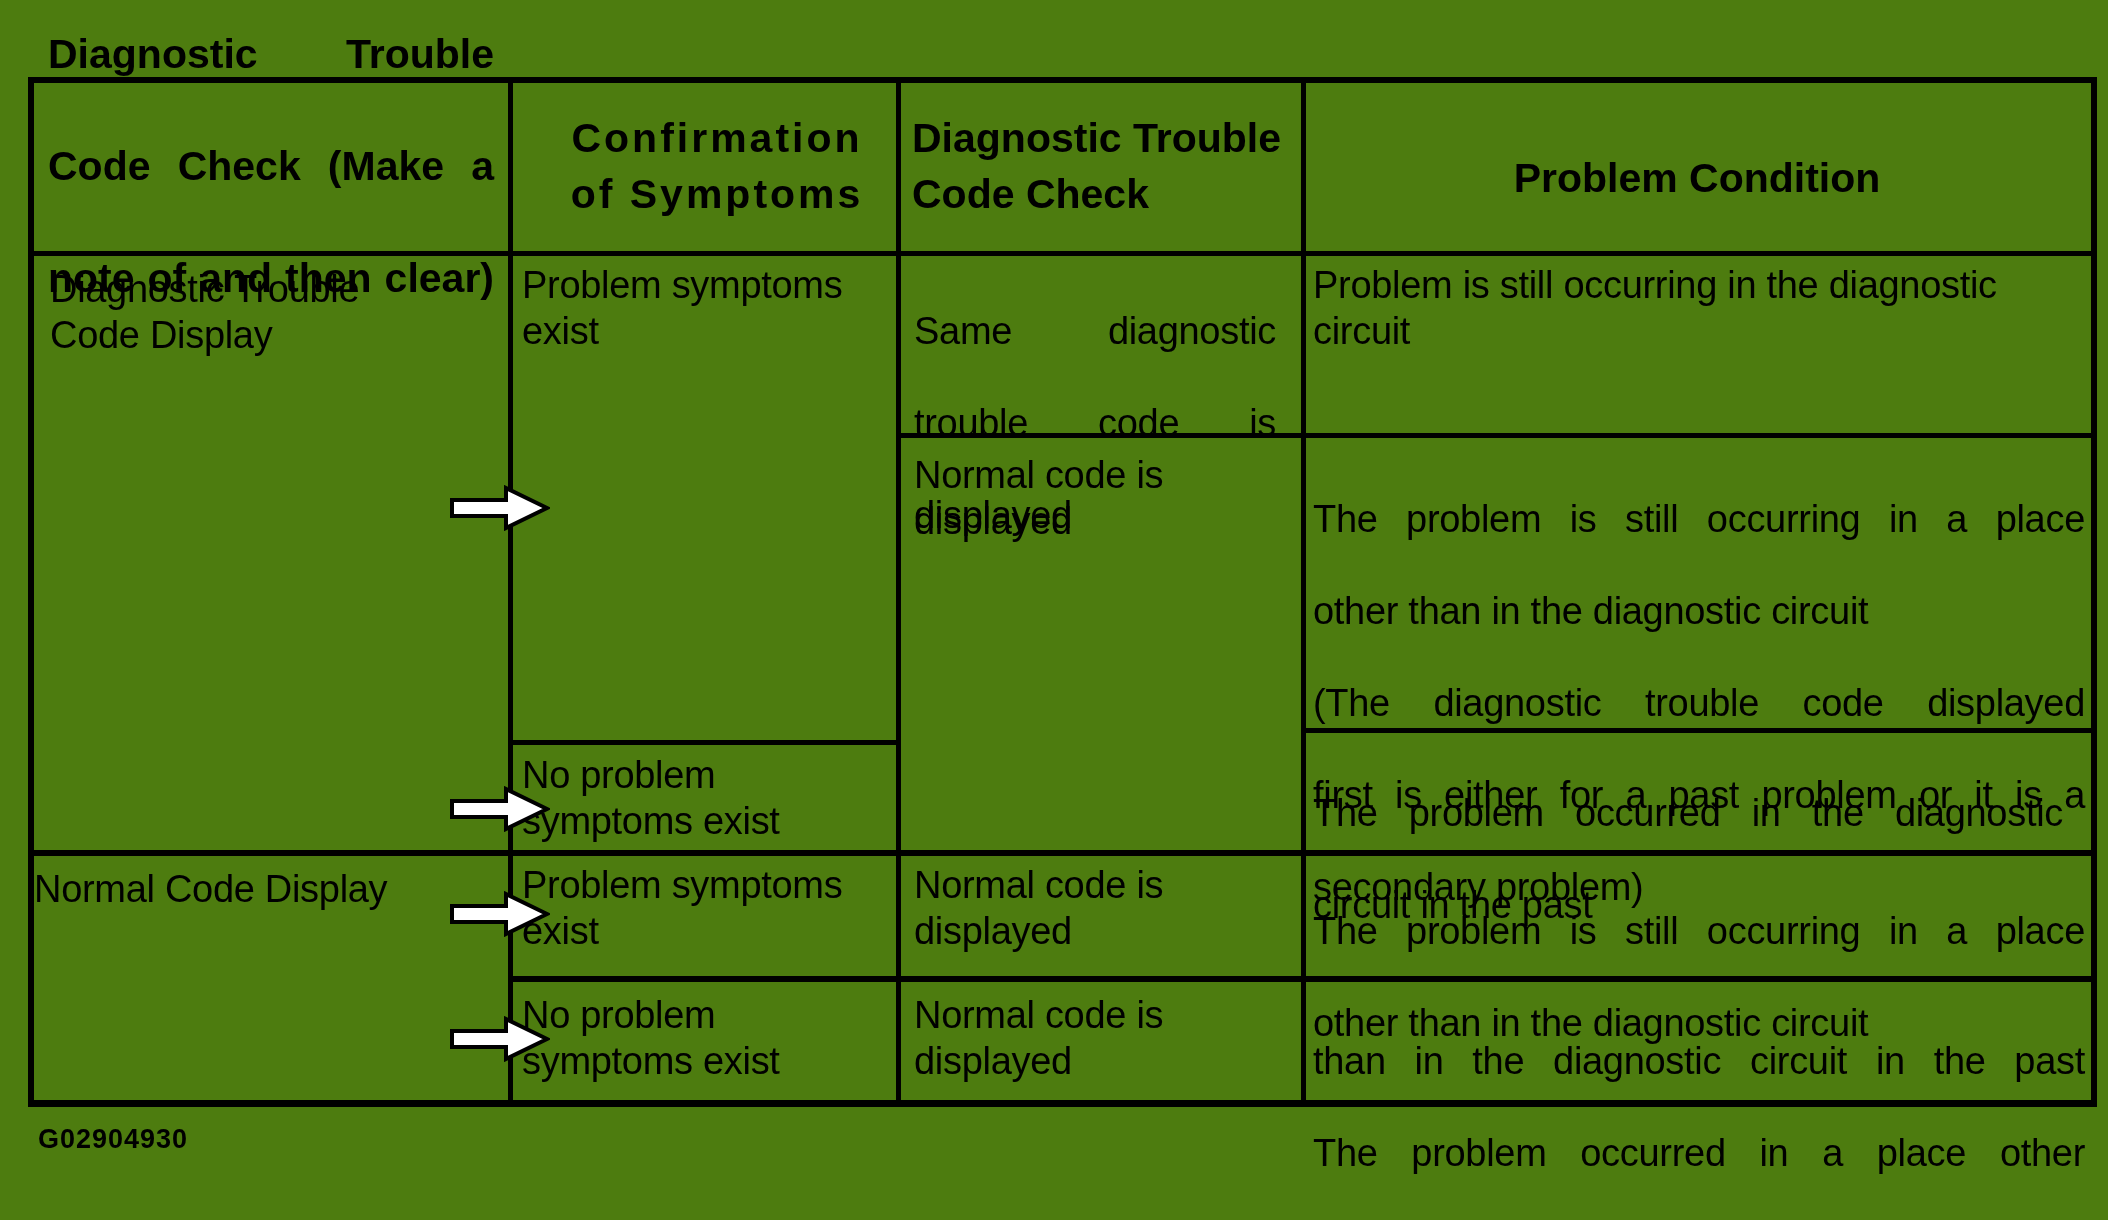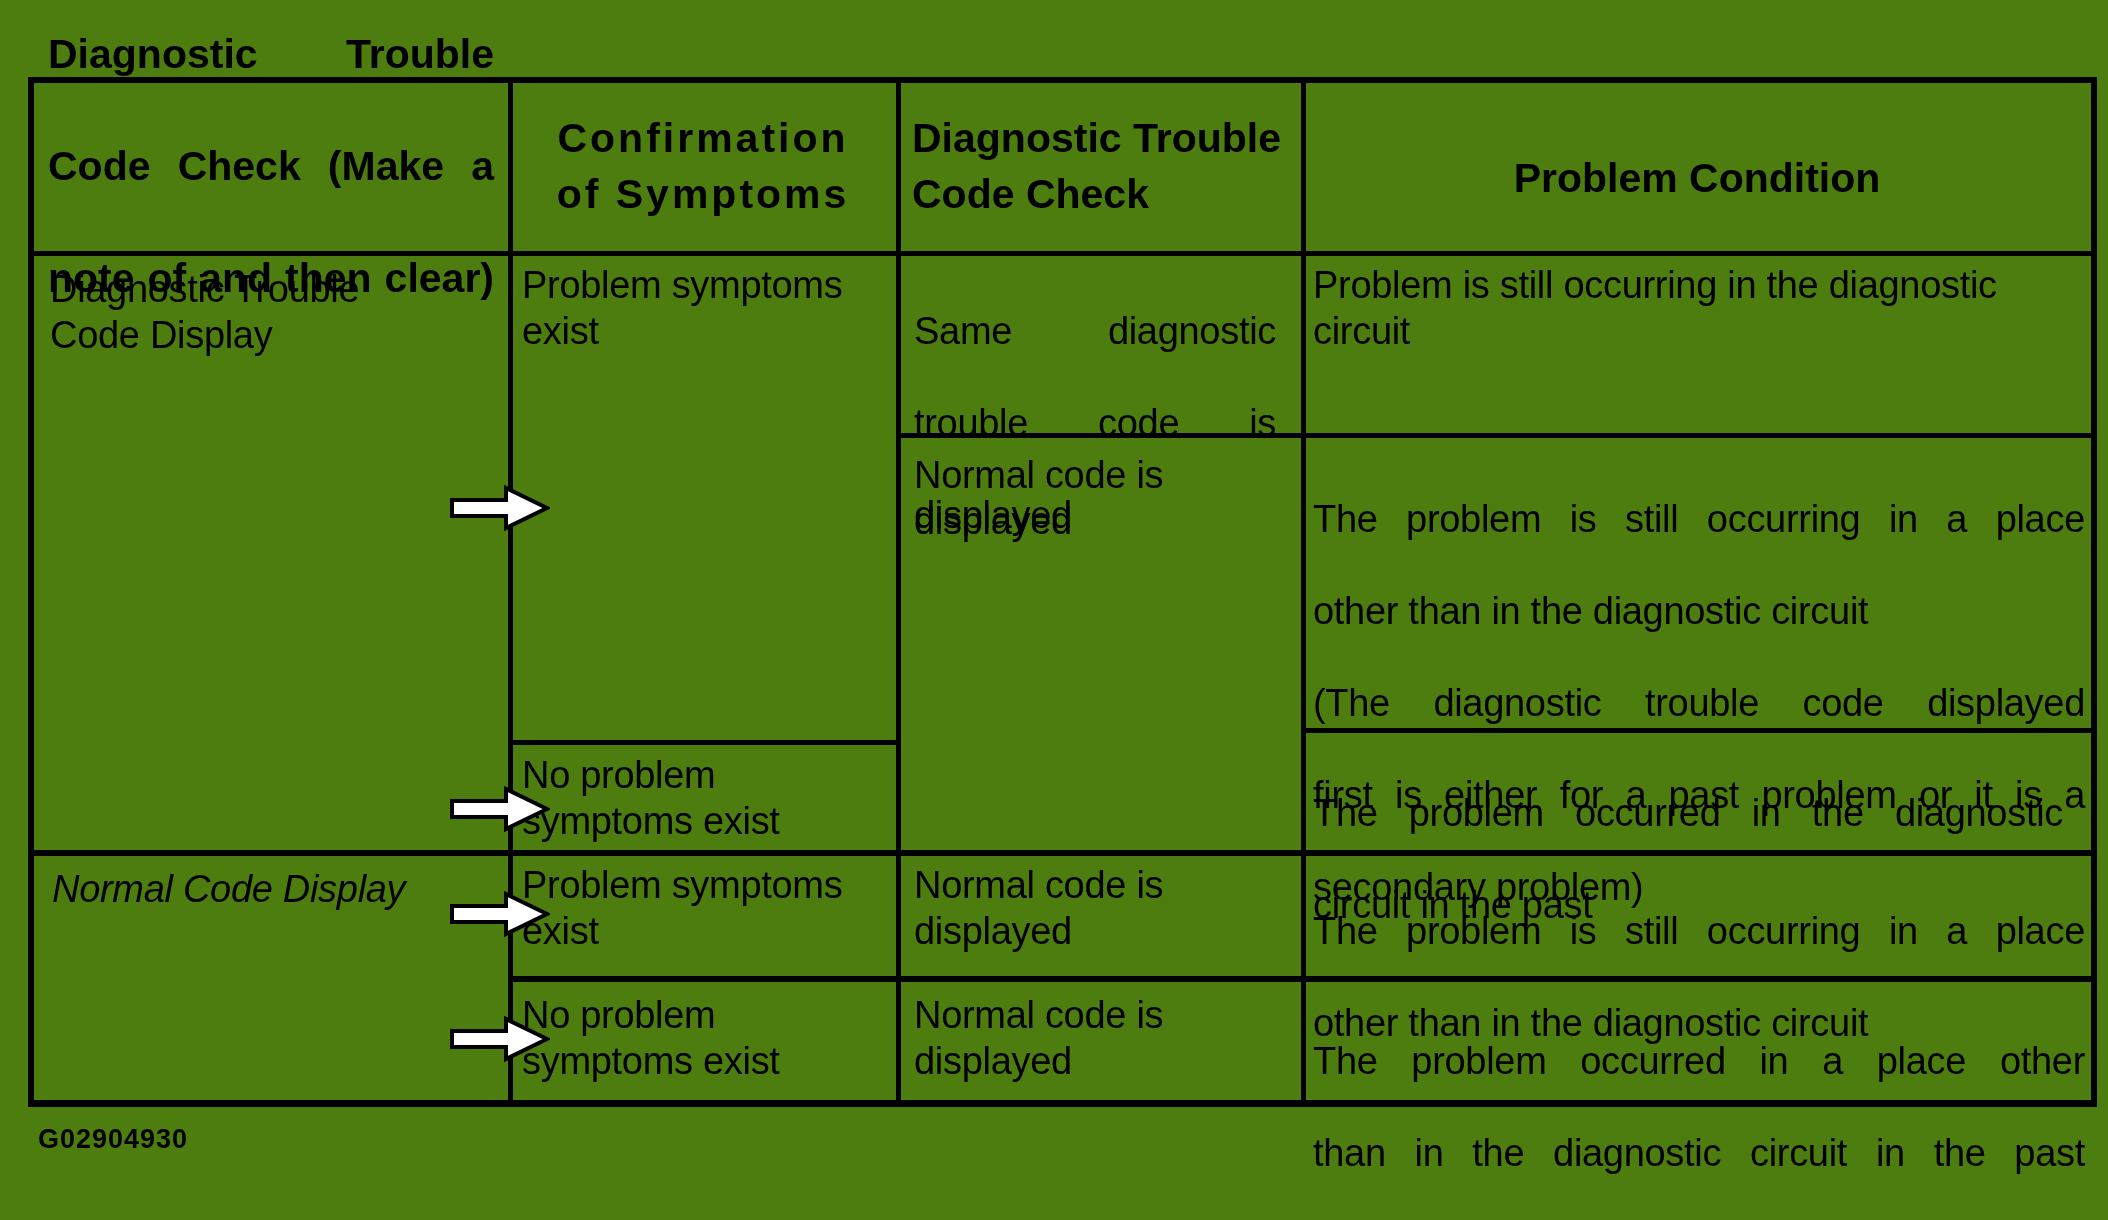--- a/index.html
+++ b/index.html
@@ -7,21 +7,21 @@
           font-family:"Liberation Sans",sans-serif;color:#000;}
   .ln{position:absolute;background:#000;z-index:1;}
   .bc{position:absolute;z-index:3;font-size:38px;line-height:46px;letter-spacing:-0.3px;
       white-space:pre-line;color:#000;}
   .hc{position:absolute;z-index:3;display:flex;align-items:center;font-weight:bold;
       font-size:41px;line-height:56px;white-space:pre-line;color:#000;}
   .hc .ct{width:100%;}
   .line{width:100%;}
   .jall{text-align:justify;text-align-last:justify;}
   .ctr{text-align:center;}
-  .sp{letter-spacing:3px;}
+  .sp{letter-spacing:3px;margin-left:14px;}
   .arrow{position:absolute;z-index:5;}
   .caption{position:absolute;z-index:3;font-weight:bold;font-size:27px;letter-spacing:1px;color:#000;}
 </style>
 </head>
 <body>
 
 <div id="canvas">
 
   <div class="ln" style="left:28px;top:77px;width:2069px;height:6px;"></div>
   <div class="ln" style="left:28px;top:1100px;width:2069px;height:7px;"></div>
@@ -53,21 +53,21 @@
   <div class="hc" style="left:912px;top:83px;width:380px;height:166px;">
     <div class="ct">Diagnostic Trouble
 Code Check</div>
   </div>
   <div class="hc ctr" style="left:1307px;top:95px;width:780px;height:166px;">
     <div class="ct">Problem Condition</div>
   </div>
 
   <div class="bc" style="left:50px;top:266px;width:440px;">Diagnostic Trouble
 Code Display</div>
-  <div class="bc" style="left:52px;top:866px;width:440px;font-style:italic;">Normal Code Display</div>
+  <div class="bc" style="left:34px;top:866px;width:440px;">Normal Code Display</div>
 
   <div class="bc" style="left:522px;top:262px;width:366px;">Problem symptoms
 exist</div>
   <div class="bc" style="left:914px;top:262px;width:362px;">
     <div class="line jall">Same diagnostic</div>
     <div class="line jall">trouble code is</div>
     <div class="line">displayed</div>
   </div>
   <div class="bc" style="left:1313px;top:262px;width:776px;">Problem is still occurring in the diagnostic
 circuit</div>
@@ -96,22 +96,22 @@
   <div class="bc" style="left:1313px;top:862px;width:772px;">
     <div class="line jall">The problem is still occurring in a place</div>
     <div class="line">other than in the diagnostic circuit</div>
   </div>
 
   <div class="bc" style="left:522px;top:992px;width:366px;">No problem
 symptoms exist</div>
   <div class="bc" style="left:914px;top:992px;width:380px;">Normal code is
 displayed</div>
   <div class="bc" style="left:1313px;top:992px;width:772px;">
+    <div class="line jall">than in the diagnostic circuit in the past</div>
     <div class="line jall">The problem occurred in a place other</div>
-    <div class="line jall">than in the diagnostic circuit in the past</div>
   </div>
 
   <svg class="arrow" style="left:450px;top:485px;" width="100" height="46" viewBox="0 0 100 46">
     <polygon points="2,15 56,15 56,3 97,23 56,43 56,31 2,31" fill="#ffffff" stroke="#000000" stroke-width="4"></polygon>
   </svg>
   <svg class="arrow" style="left:450px;top:786px;" width="100" height="46" viewBox="0 0 100 46">
     <polygon points="2,15 56,15 56,3 97,23 56,43 56,31 2,31" fill="#ffffff" stroke="#000000" stroke-width="4"></polygon>
   </svg>
   <svg class="arrow" style="left:450px;top:891px;" width="100" height="46" viewBox="0 0 100 46">
     <polygon points="2,15 56,15 56,3 97,23 56,43 56,31 2,31" fill="#ffffff" stroke="#000000" stroke-width="4"></polygon>

